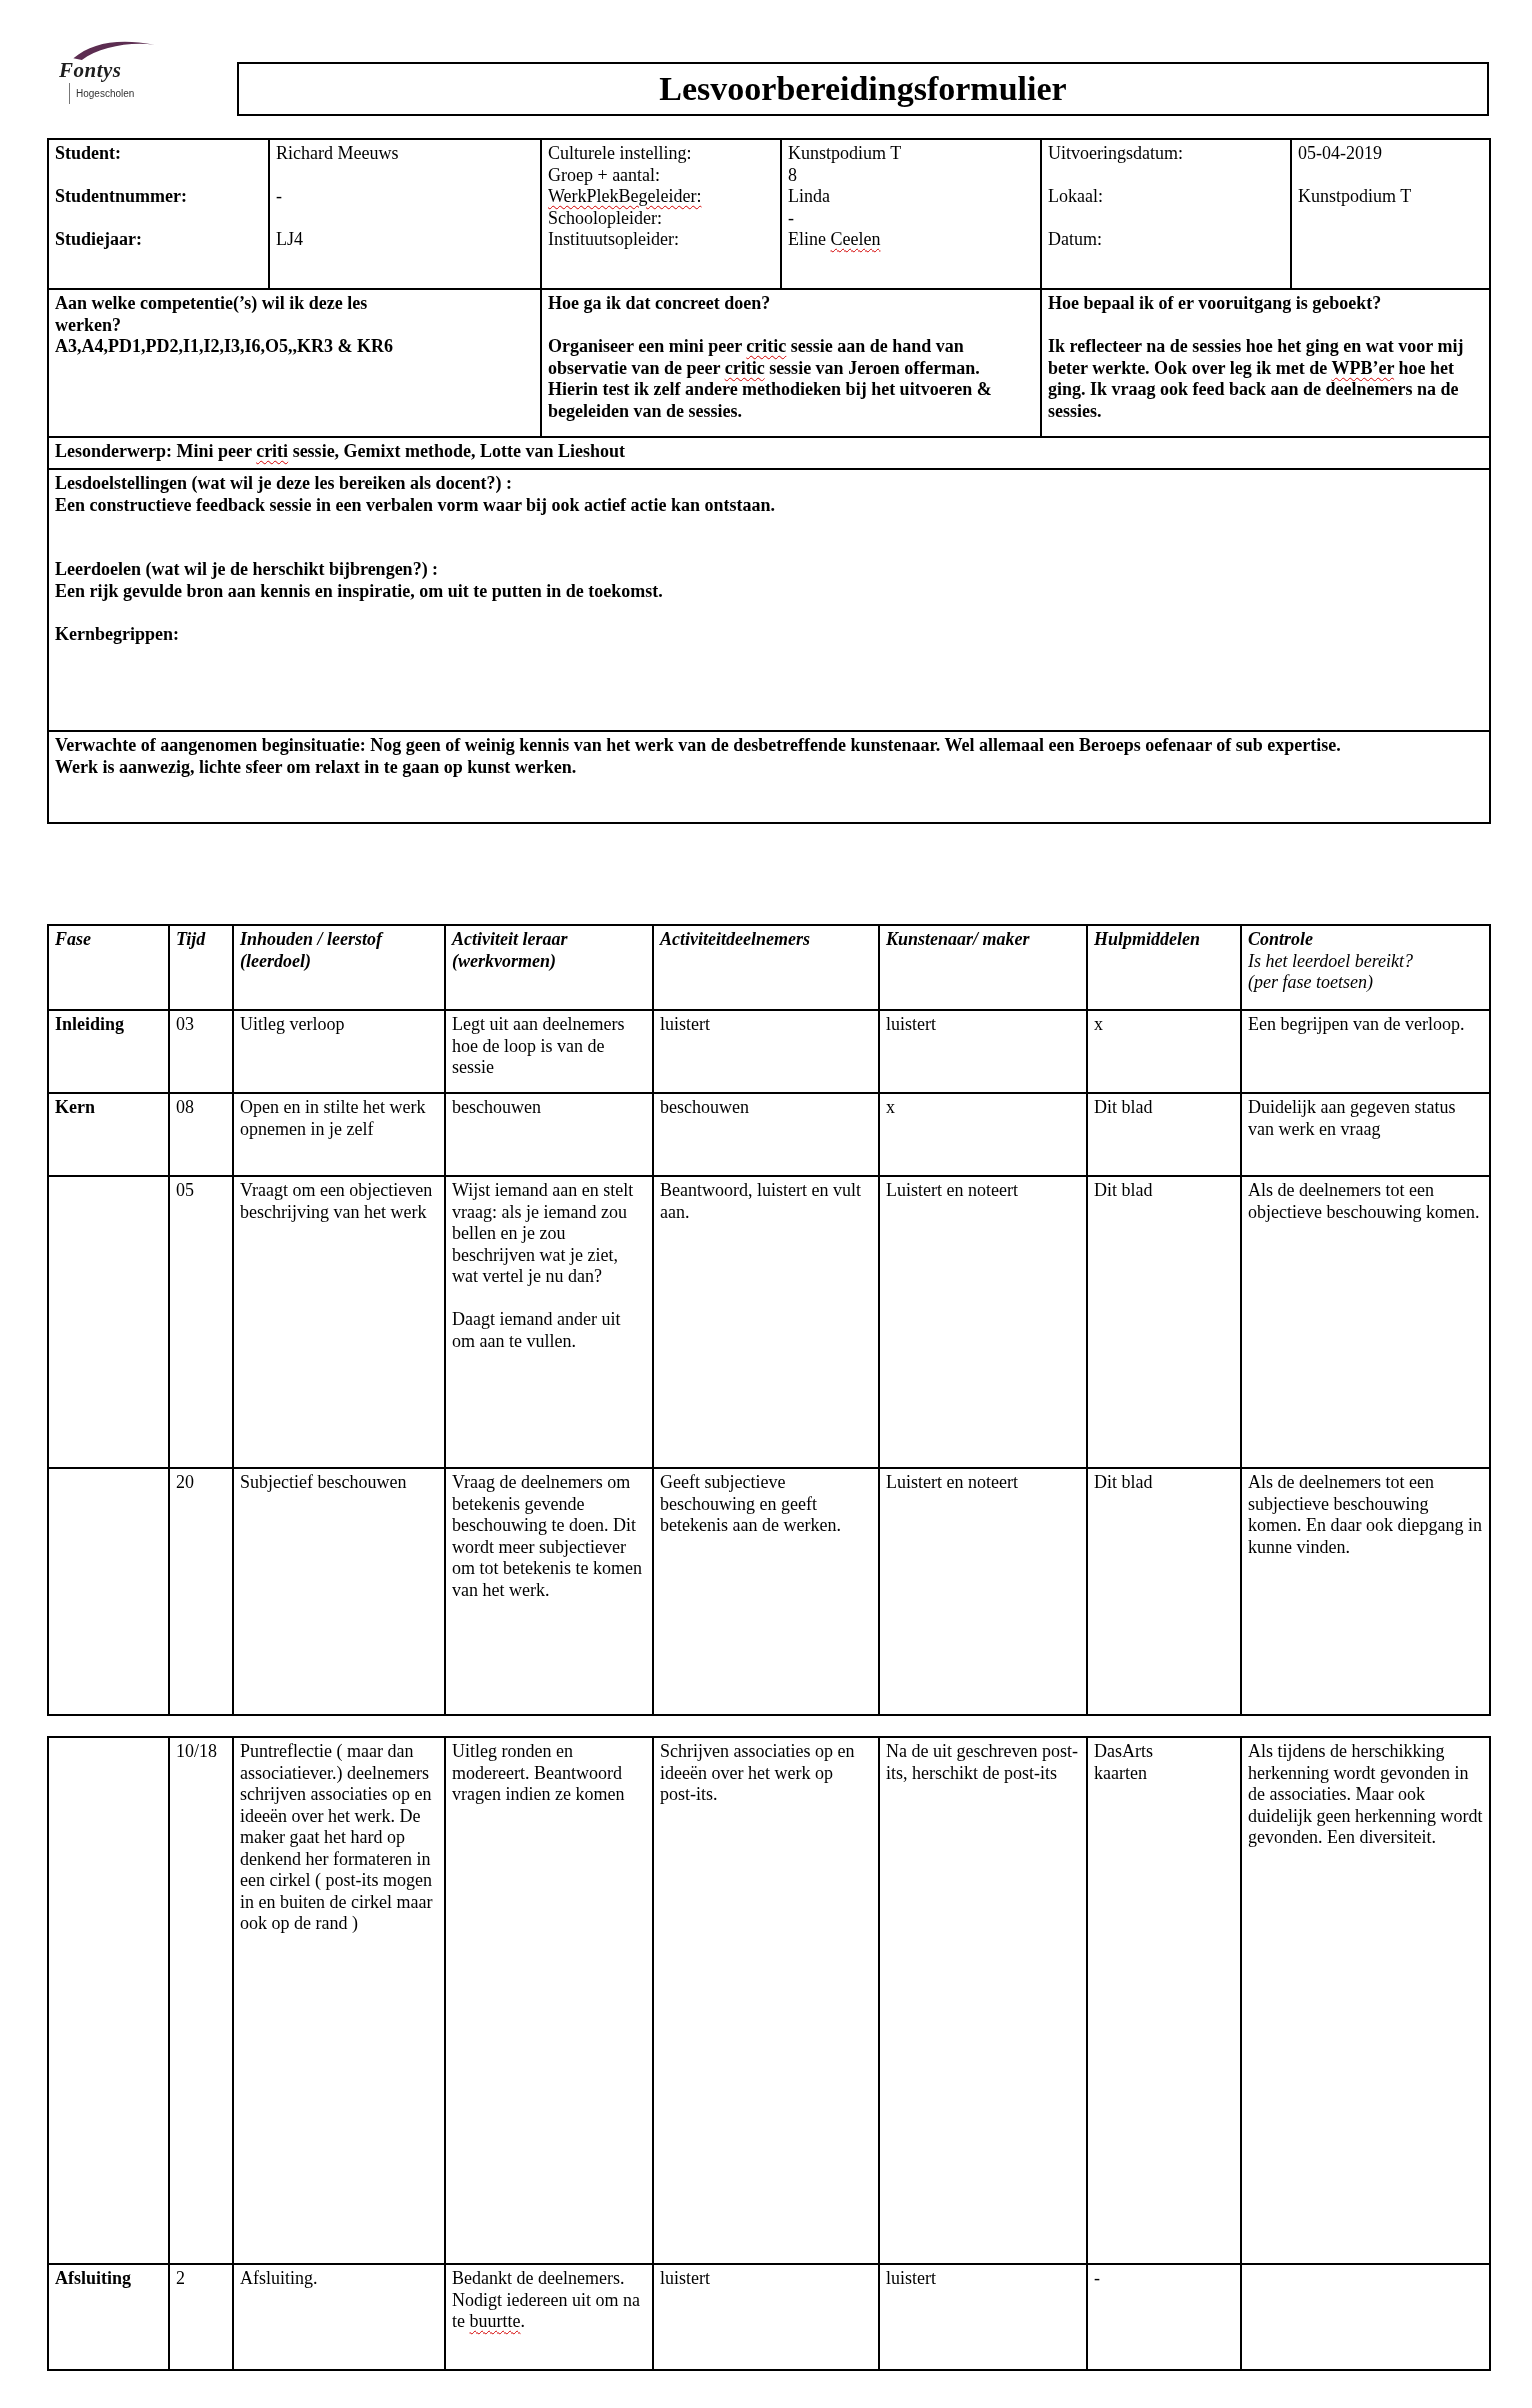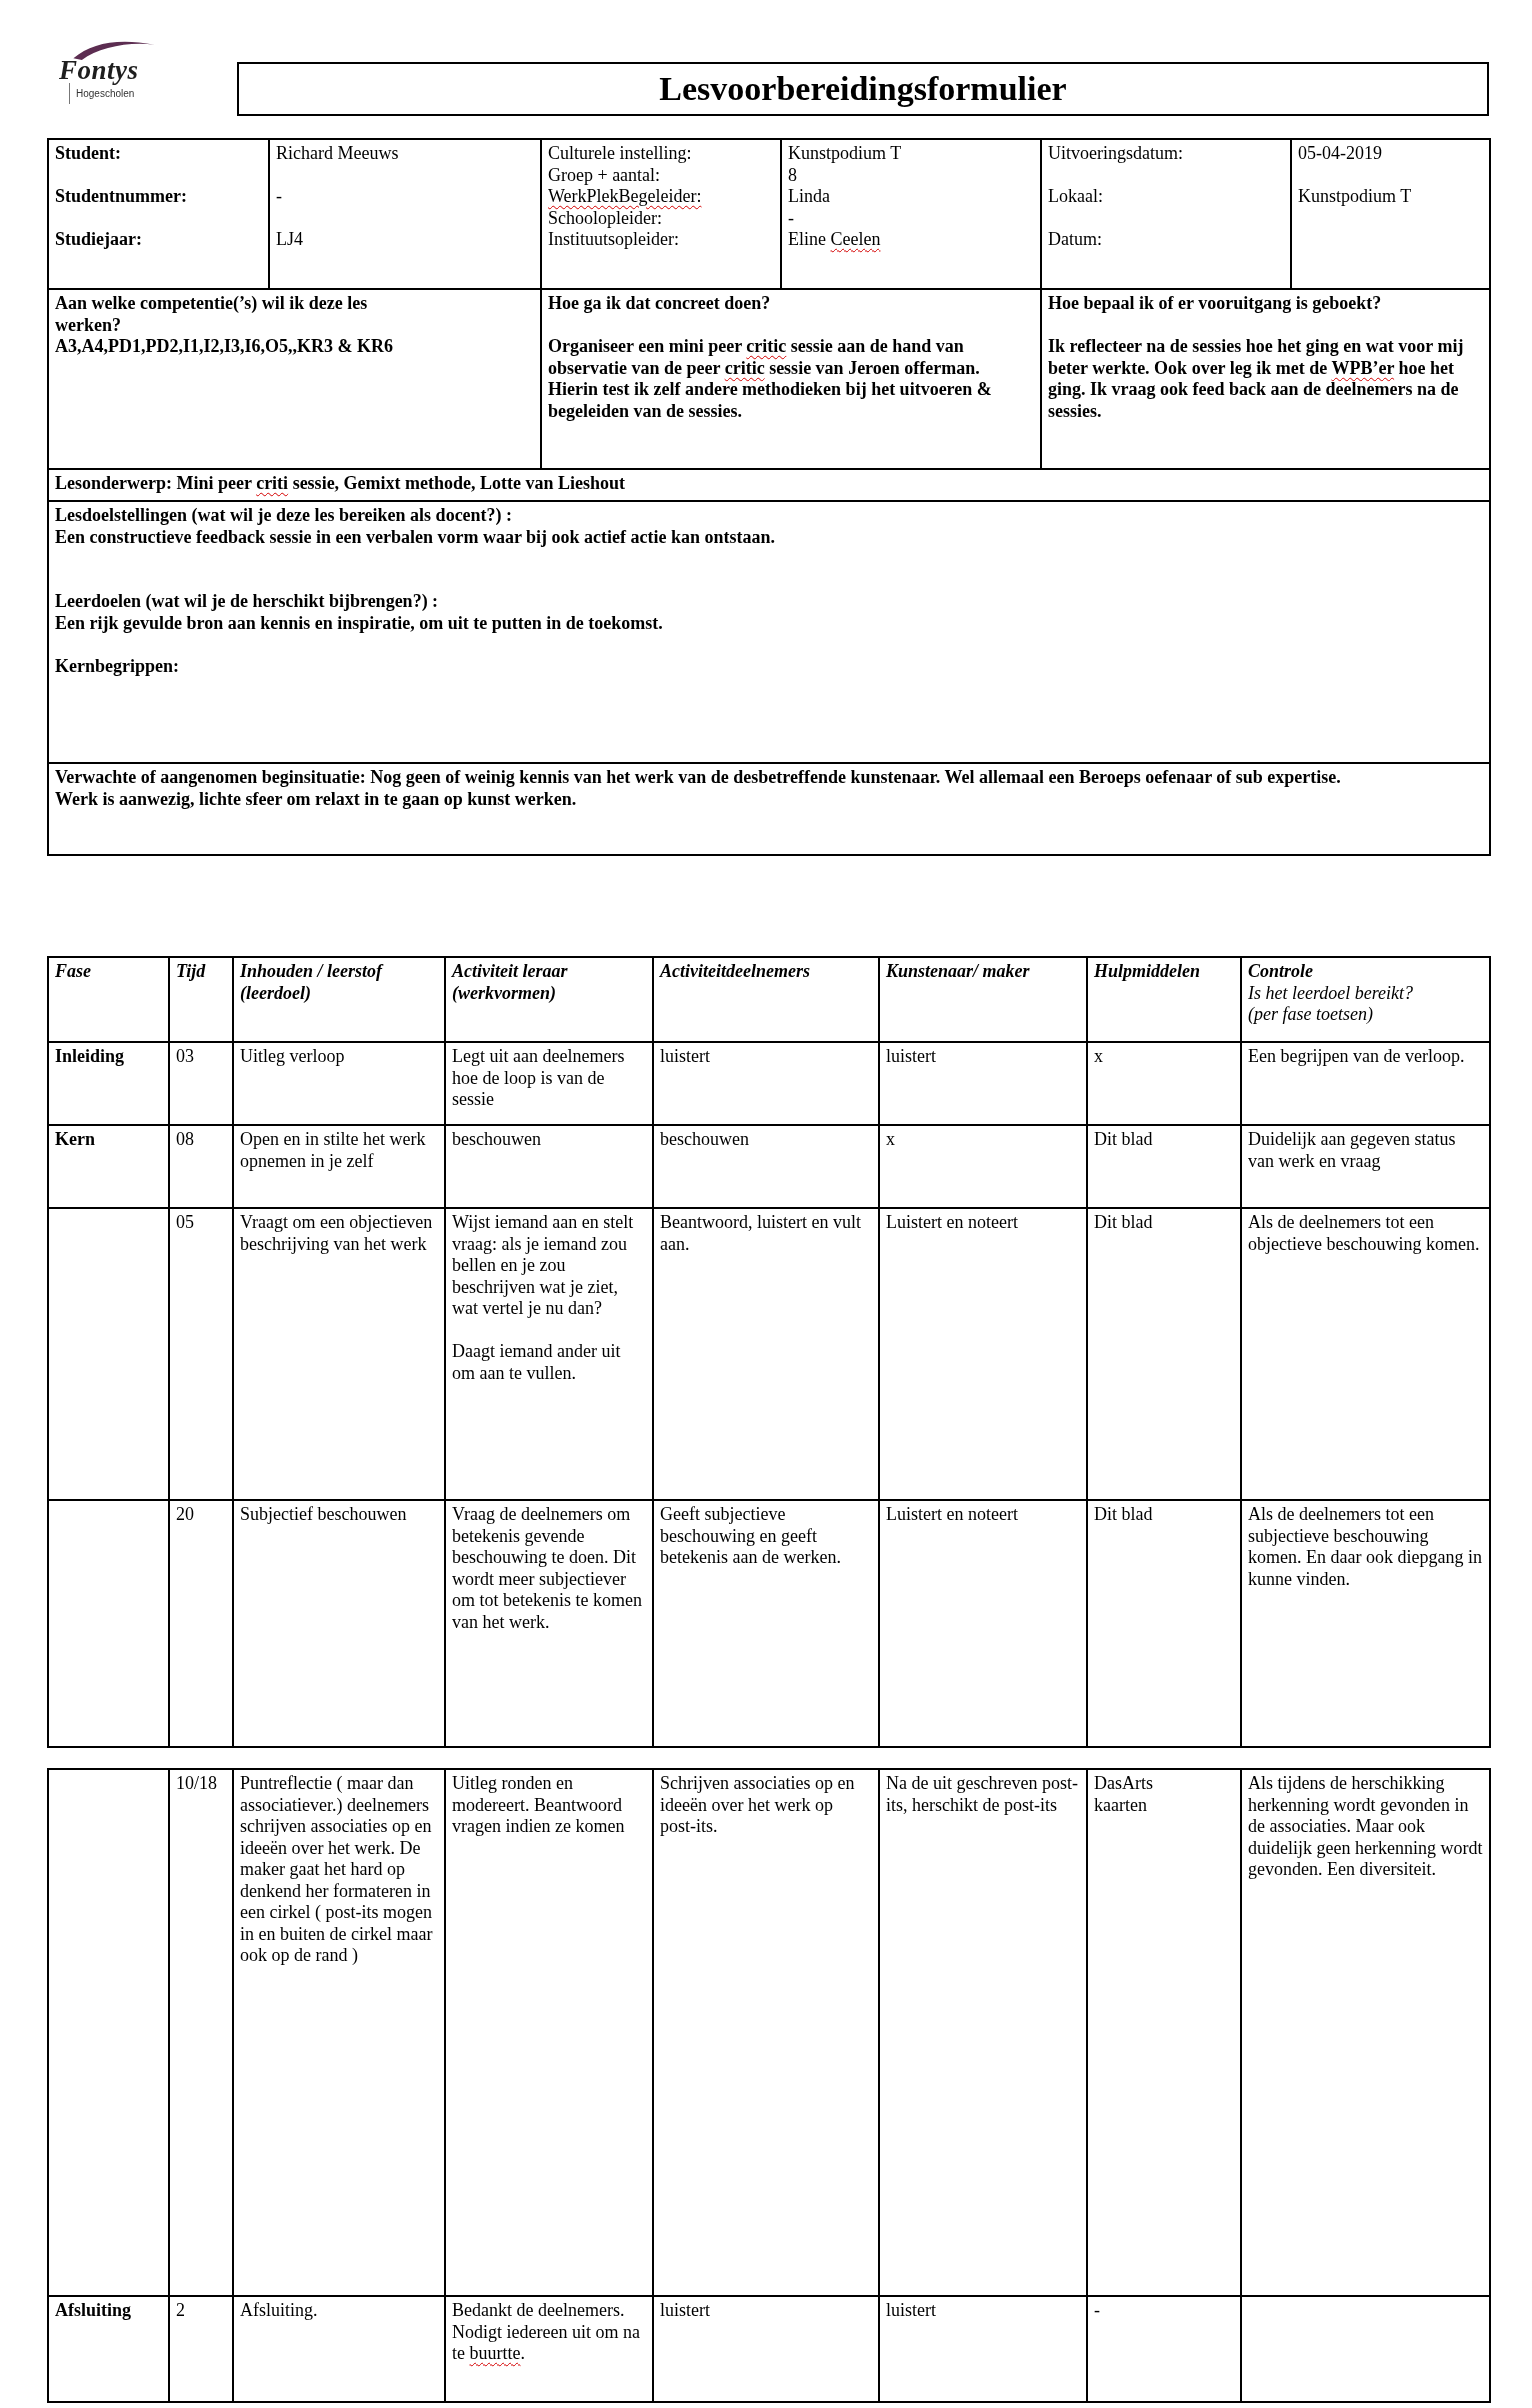--- a/index.html
+++ b/index.html
@@ -9,21 +9,21 @@
     font-family:"Liberation Serif","DejaVu Serif",serif;
     color:#000; font-size:18px; line-height:21.5px;
     position:relative; overflow:hidden;
   }
   .page { width:1532px; height:2408px; padding:36px 43px 0 47px; overflow:hidden; }
 
   
   .top { display:flex; align-items:flex-start; }
   .logo { width:190px; padding-left:12px; padding-top:2px; }
   .swoosh { display:block; width:94px; height:22px; margin-left:8px; color:var(--brand-purple,#5c2d51); }
-  .brand { font-size:27px; font-weight:bold; font-style:italic; color:#1e1e1e; letter-spacing:0.5px; }
+  .brand { font-size:21px; font-weight:bold; font-style:italic; color:#1e1e1e; letter-spacing:0.5px; }
   .logo-sub { font-size:10px; color:#333; border-left:1px solid #777; padding-left:6px; margin-top:1px; font-family:"Liberation Sans",sans-serif;margin-left:10px; }
   .titlebox { flex:1; border:2px solid #000; height:54px; margin-top:26px;
     display:flex; align-items:center; justify-content:center; }
   .title { font-size:34px; font-weight:bold; }
 
   
   table.t { border-collapse:collapse; table-layout:fixed; width:1442px; }
   table.t td { border:2px solid #000; vertical-align:top; padding:3px 6px; overflow:hidden; }
   .b { font-weight:bold; }
   .bi { font-weight:bold; font-style:italic; }
@@ -32,21 +32,21 @@
   .sq {
     text-decoration-line:underline;
     text-decoration-style:wavy;
     text-decoration-color:var(--squiggle-red,#d40000);
     text-decoration-thickness:1px;
     text-underline-offset:3px;
   }
 
   .info-table { margin-top:22px; }
   tr.hr-info  { height:150px; }
-  tr.hr-comp  { height:180px;border-radius:27px; }
+  tr.hr-comp  { height:148px;border-radius:27px; }
   tr.hr-topic { height:32px;margin-top:28px;  }
   tr.hr-goals { height:262px; }
   tr.hr-begin { height:92px;  }
 
   .gap1 { height:100px; }
   .gap2 { height:20px; }
 
   tr.hr-head { height:85px; }
   tr.hr-a { height:83px; }
   tr.hr-b { height:292px; }

